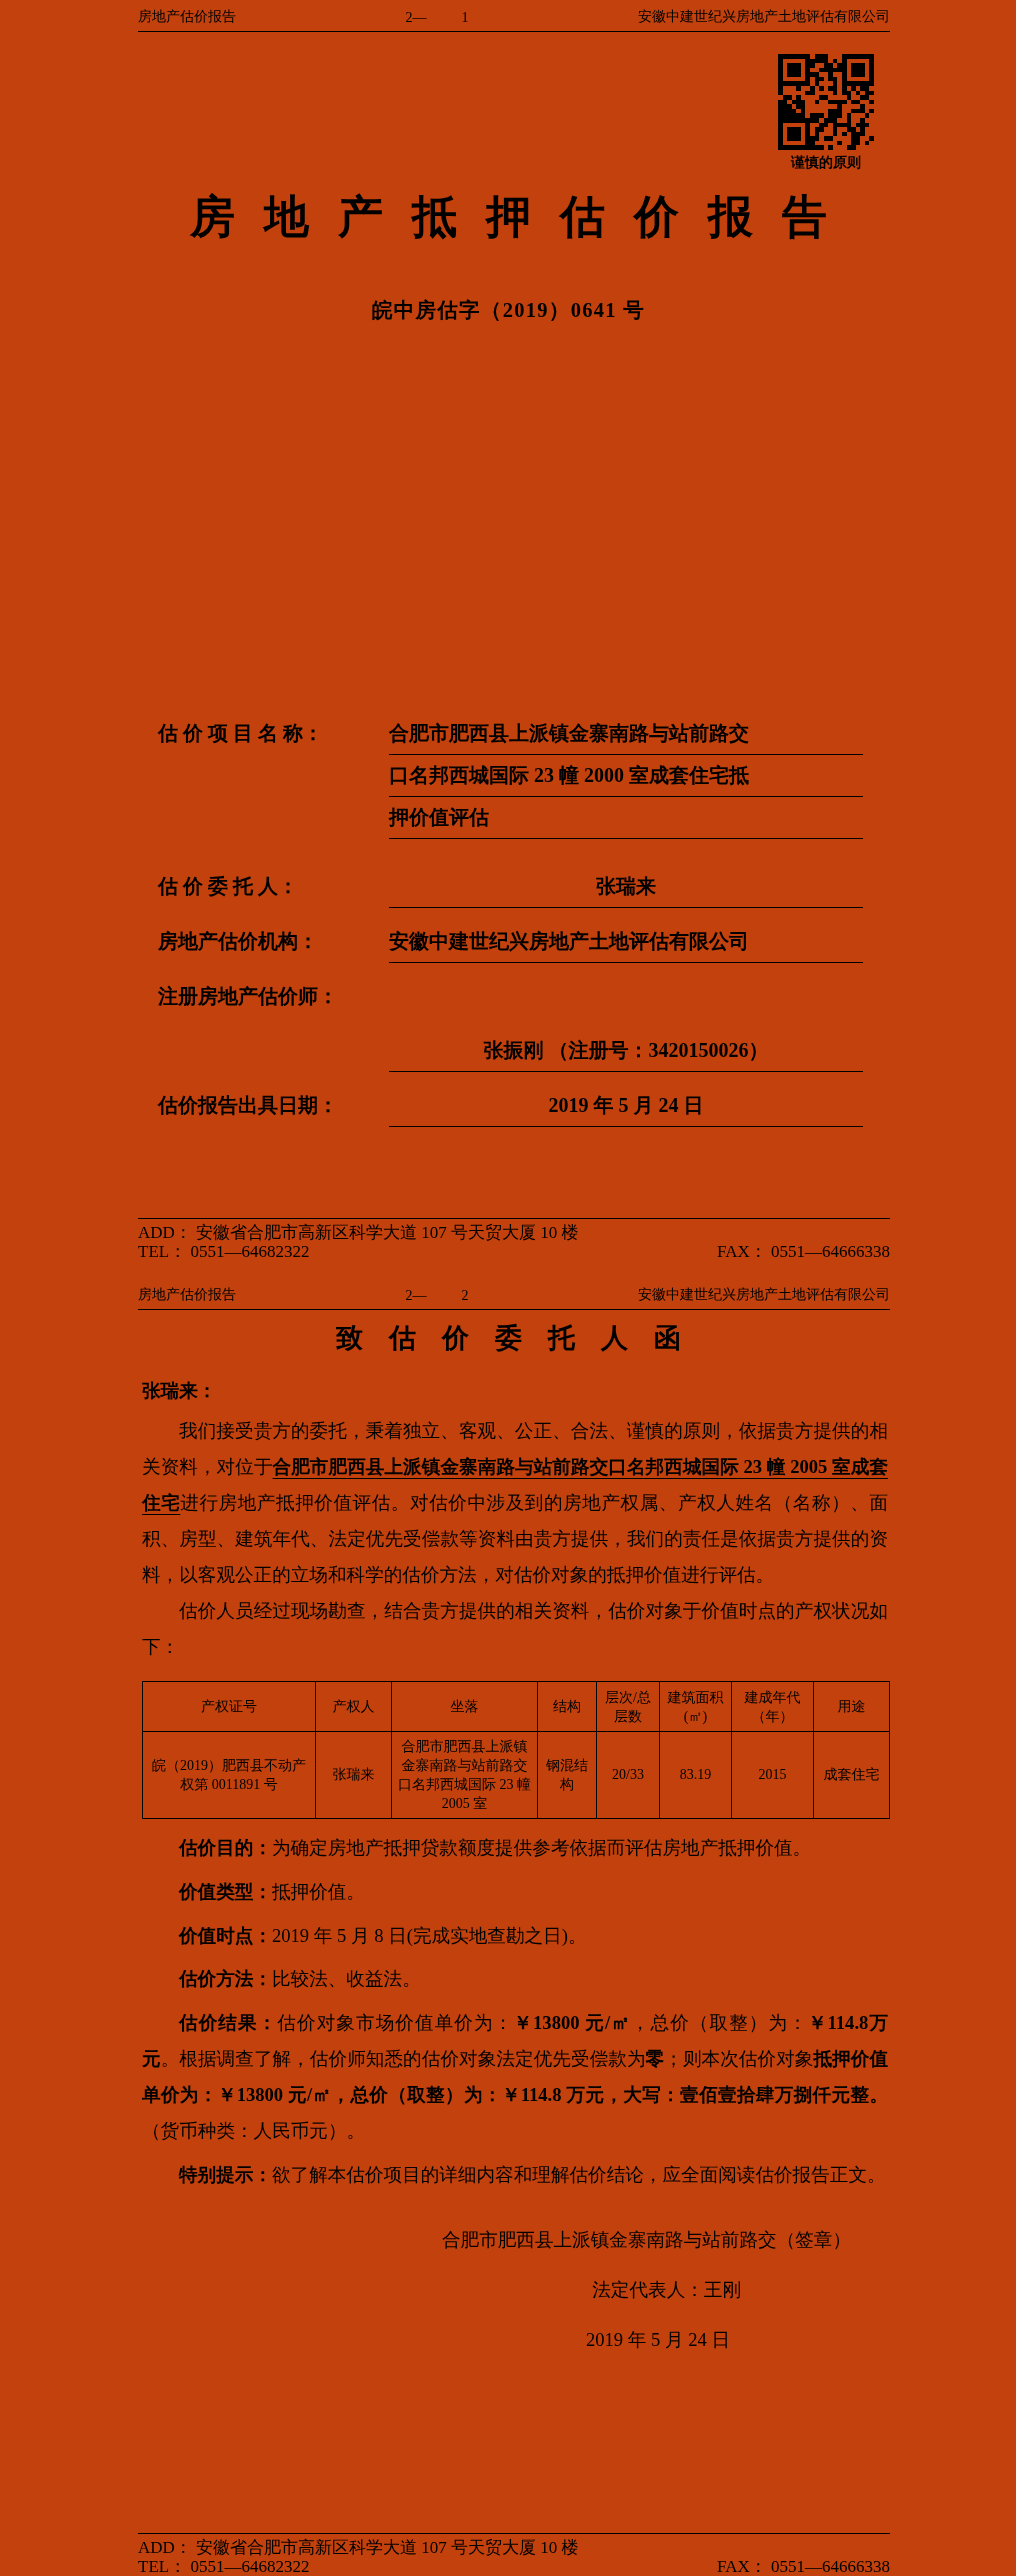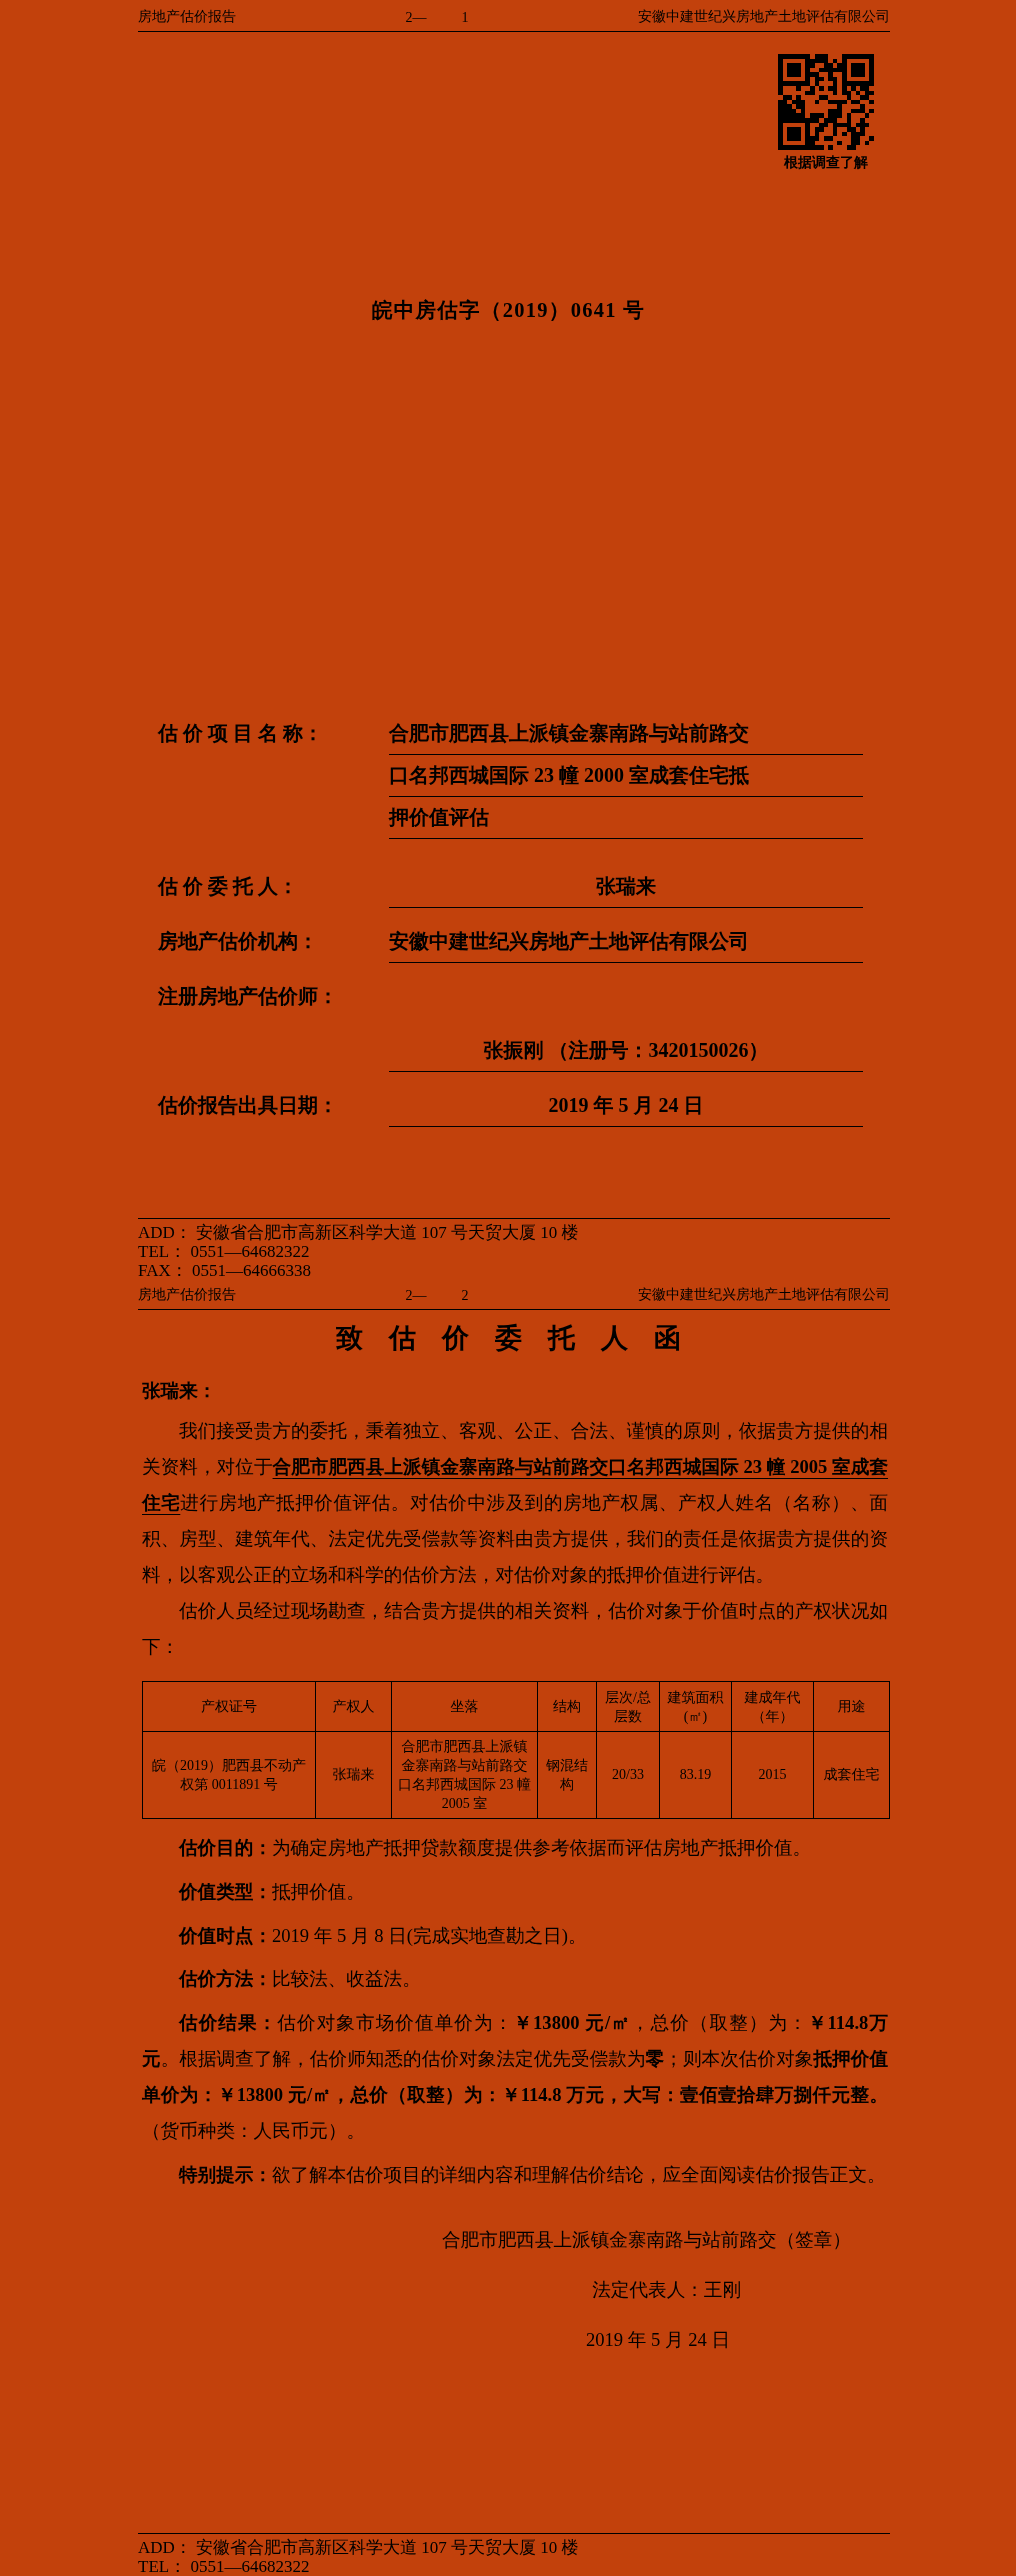--- a/index.html
+++ b/index.html
@@ -28,21 +28,21 @@
   .flabel{width:231px;flex:none;line-height:41px;white-space:nowrap;}
   .fvalue{flex:1;min-width:0;}
   .uline{display:block;line-height:41px;border-bottom:1.9px solid #000;text-align:center;min-height:41px;}
   .uline.left{text-align:left;}
 
   
   .pfoot{position:absolute;left:138px;right:127px;border-top:1.3px solid #000;font-size:17px;padding-top:3.8px;}
   #p1 .pfoot{top:1218px;}
   #p2 .pfoot{top:1255px;}
   .pfoot .addr{line-height:19px;}
-  .pfoot .telfax{display:flex;justify-content:space-between;line-height:19px;flex-direction:column;}
+  .pfoot .telfax{display:flex;justify-content:space-between;line-height:19px;}
 
   
   .ltitle{position:absolute;top:42px;left:0;right:0;text-align:center;font-size:27px;font-weight:700;letter-spacing:26px;padding-left:26px;white-space:nowrap;}
   .p2body{position:absolute;top:95px;left:142px;width:746px;font-size:18.6px;line-height:36px;text-align:justify;}
   .salut{font-weight:700;margin-bottom:3.8px;text-align:left;}
   .para{text-indent:37px;}
   span.b{font-weight:700;}
   span.u{text-decoration:underline;text-underline-offset:5.1px;}
 
   table.prop{border-collapse:collapse;table-layout:fixed;width:100%;margin:16.7px 0 11.5px 0;font-size:14px;line-height:19px;text-align:center;}
@@ -312,23 +312,24 @@
           <rect x="5" y="20" width="1" height="1"></rect>
           <rect x="6" y="20" width="1" height="1"></rect>
           <rect x="7" y="20" width="1" height="1"></rect>
           <rect x="8" y="20" width="1" height="1"></rect>
           <rect x="9" y="20" width="1" height="1"></rect>
           <rect x="11" y="20" width="1" height="1"></rect>
           <rect x="15" y="20" width="1" height="1"></rect>
           <rect x="16" y="20" width="1" height="1"></rect>
         </svg>
       </div>
-    <div class="qr-caption">根据调查了解</div>
-  </div>
-
+    <div class="qr-caption">谨慎的原则</div>
+  </div>
+
+  <div class="rtitle">房地产抵押估价报告</div>
   <div class="rno">皖中房估字（2019）0641 号</div>
 
   <div class="fields">
     <div class="frow project">
       <span class="flabel">估 价 项 目 名 称：</span>
       <span class="fvalue">
         <span class="uline left">合肥市肥西县上派镇金寨南路与站前路交</span>
         <span class="uline left">口名邦西城国际 23 幢 2000 室成套住宅抵</span>
         <span class="uline left">押价值评估</span>
       </span>

